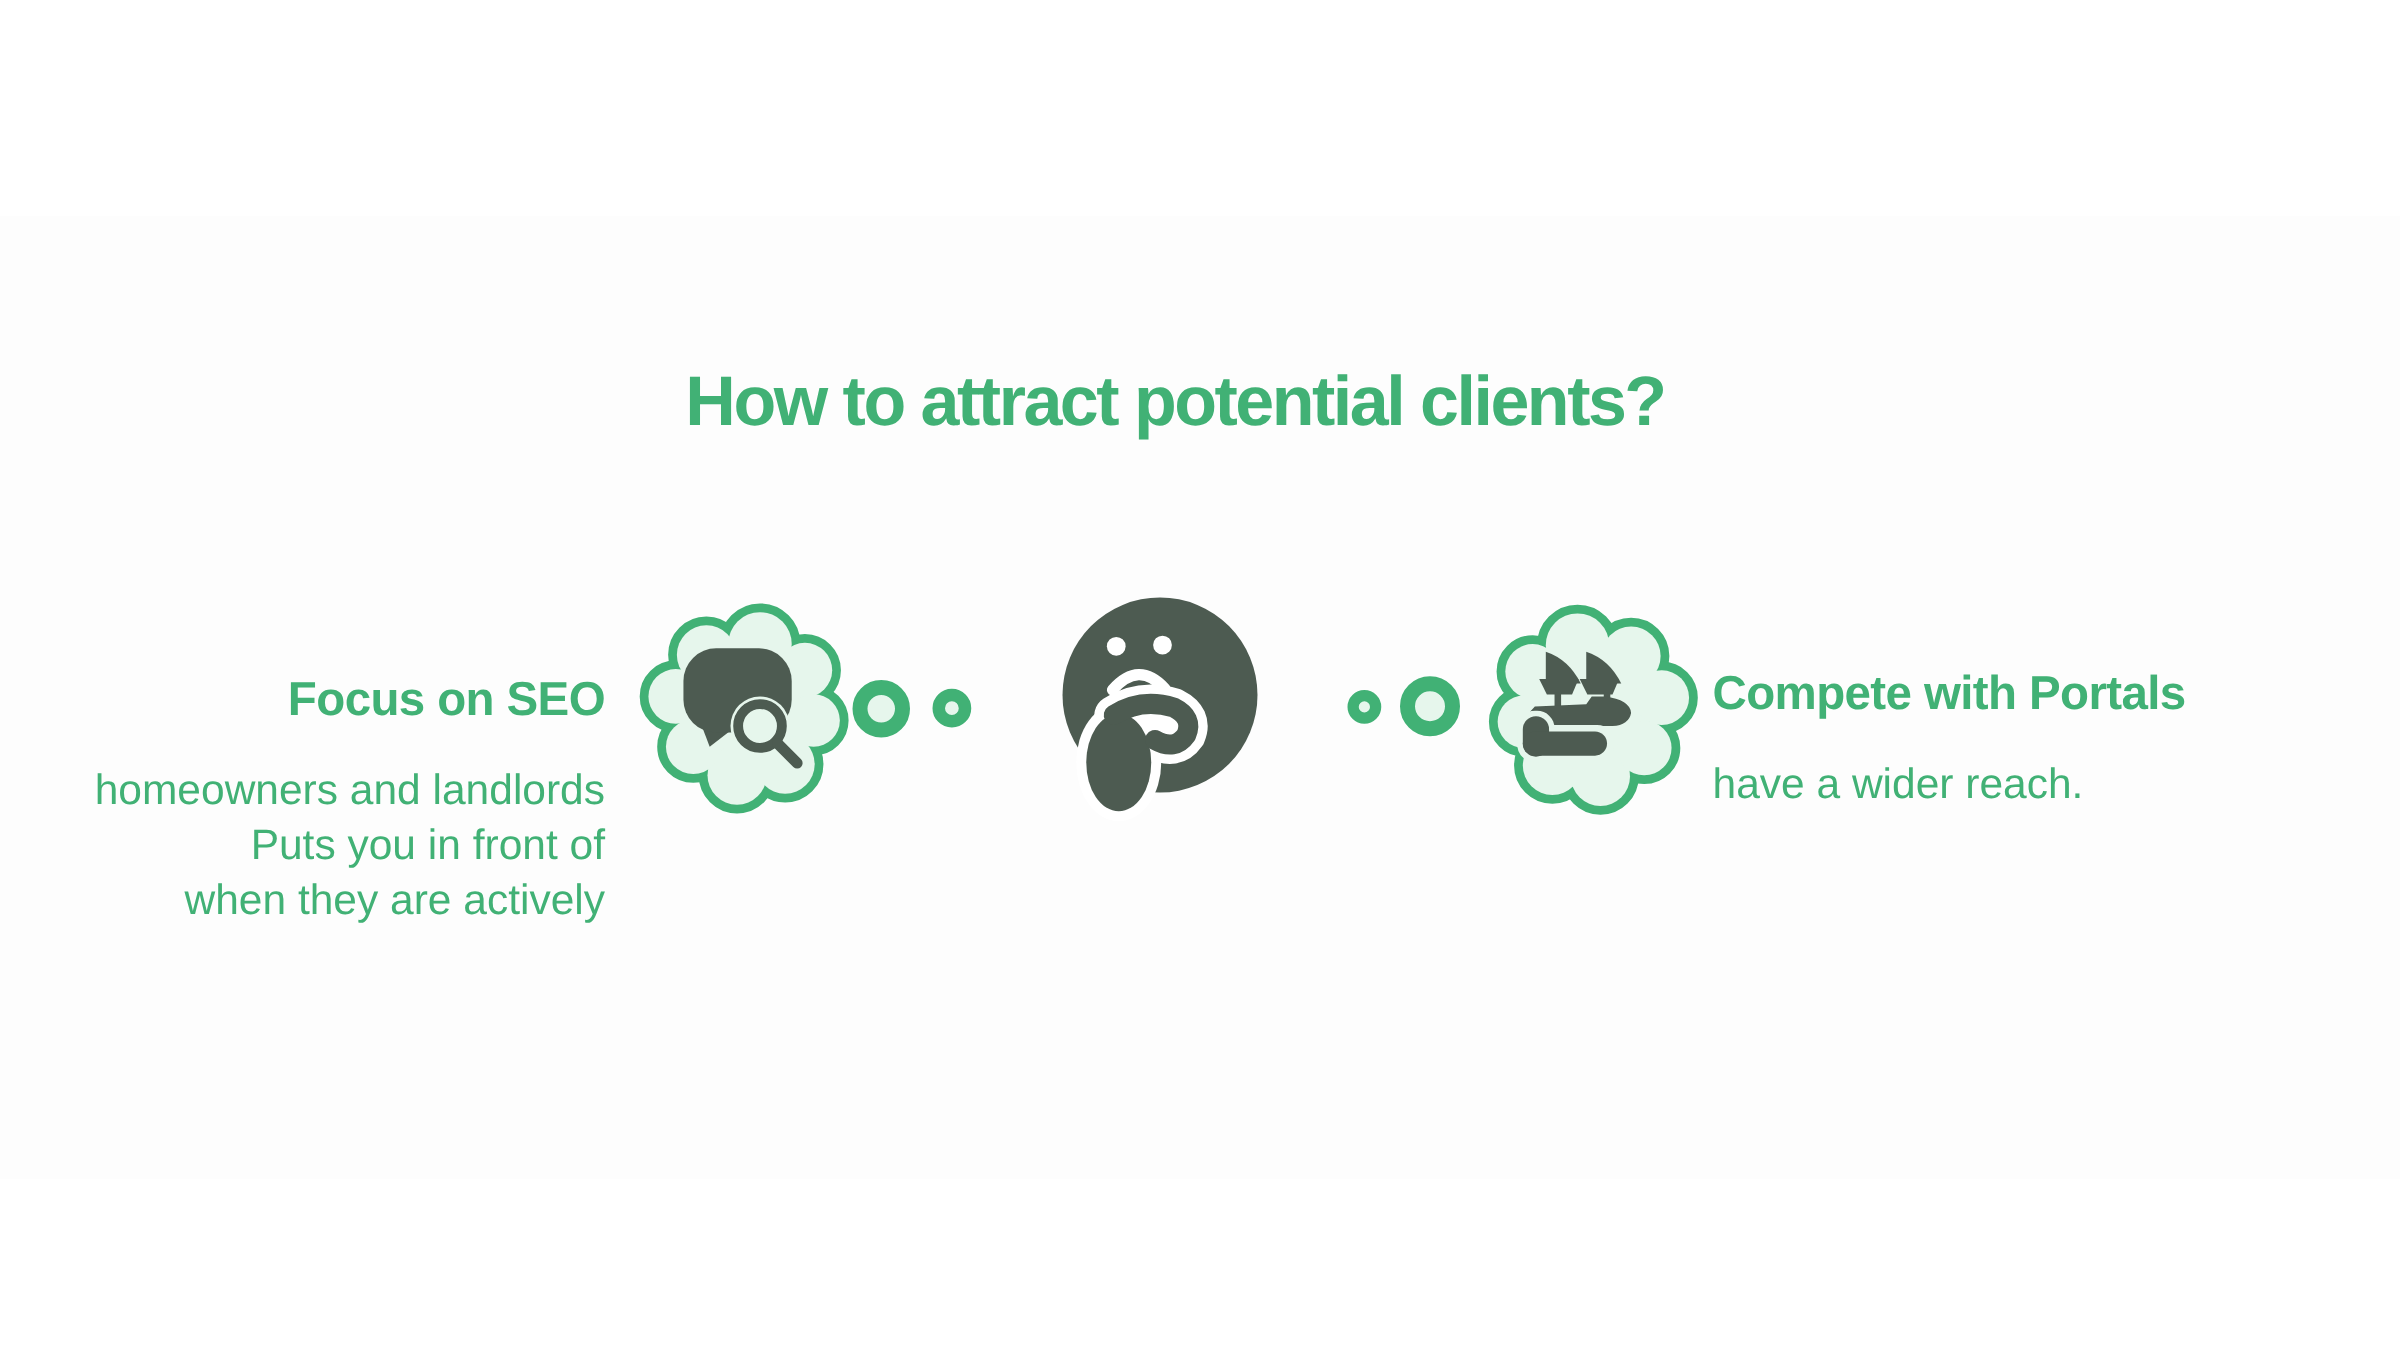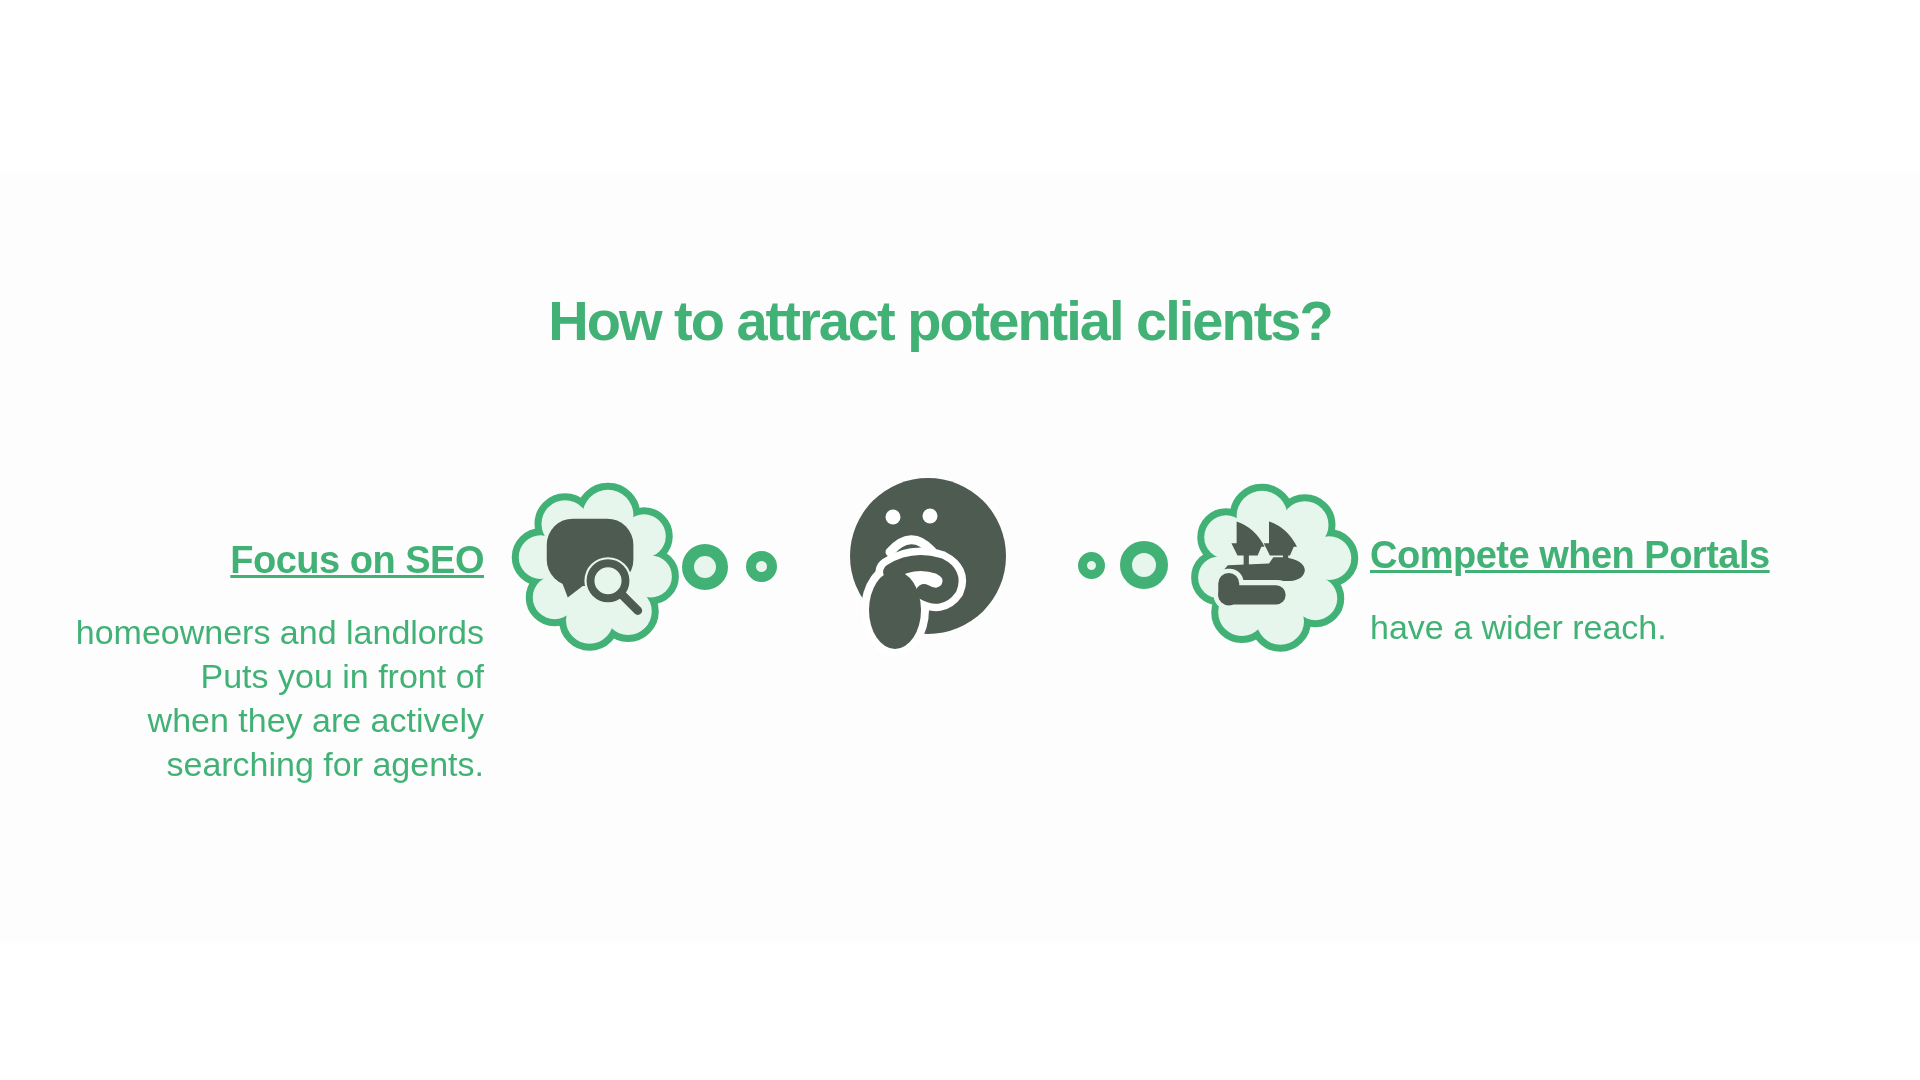--- a/index.html
+++ b/index.html
@@ -24,21 +24,21 @@
   }
   .title{
     position:absolute;top:288px;left:0;right:40px;
     text-align:center;
     font-size:56px;font-weight:700;letter-spacing:-2px;
     color:var(--green);
   }
   .text-block{position:absolute;color:var(--green);}
   .text-block h2{
     font-size:38px;font-weight:700;letter-spacing:-0.5px;
-    line-height:46px;color:var(--green);text-decoration:underline;
+    line-height:46px;color:var(--green);
   }
   .text-block .body{margin-top:27px;font-size:34px;line-height:44px;}
   .text-block.left{left:28px;width:456px;top:537px;text-align:right;}
   .text-block.right{left:1370px;width:525px;top:532px;text-align:left;}
   .gfx{position:absolute;}
   .dot{
     position:absolute;border-radius:50%;
     background:var(--light);border-style:solid;border-color:var(--green);
   }
   .dot-l-big{left:682px;top:544px;width:46px;height:46px;border-width:12px;}
@@ -54,21 +54,20 @@
   <div class="slide-bg"></div>
 
   <h1 class="title">How to attract potential clients?</h1>
 
   <section class="text-block left">
     <h2>Focus on SEO</h2>
     <div class="body">
       <div>homeowners and landlords</div>
       <div>Puts you in front of</div>
       <div>when they are actively</div>
-      <div>searching for agents.</div>
     </div>
   </section>
 
   <svg class="gfx" style="left:510px;top:481px" width="175" height="175" viewBox="0 0 200 200">
     <defs>
       <g id="cloudL">
         <circle cx="100" cy="98" r="55"></circle>
         <circle cx="63" cy="49" r="27"></circle>
         <circle cx="112" cy="39" r="29"></circle>
         <circle cx="153" cy="63" r="25"></circle>
@@ -135,19 +134,19 @@
         <rect x="33" y="99" width="34" height="47" rx="16"></rect>
         <rect x="33" y="112" width="89" height="33" rx="16"></rect>
       </g>
 
       <rect x="38" y="104" width="24" height="37" rx="12"></rect>
       <rect x="38" y="118" width="77" height="22" rx="11"></rect>
     </g>
   </svg>
 
   <section class="text-block right">
-    <h2>Compete when Portals</h2>
+    <h2>Compete with Portals</h2>
     <div class="body">
       <div>have a wider reach.</div>
     </div>
   </section>
 
 </div>
 
 </body></html>

